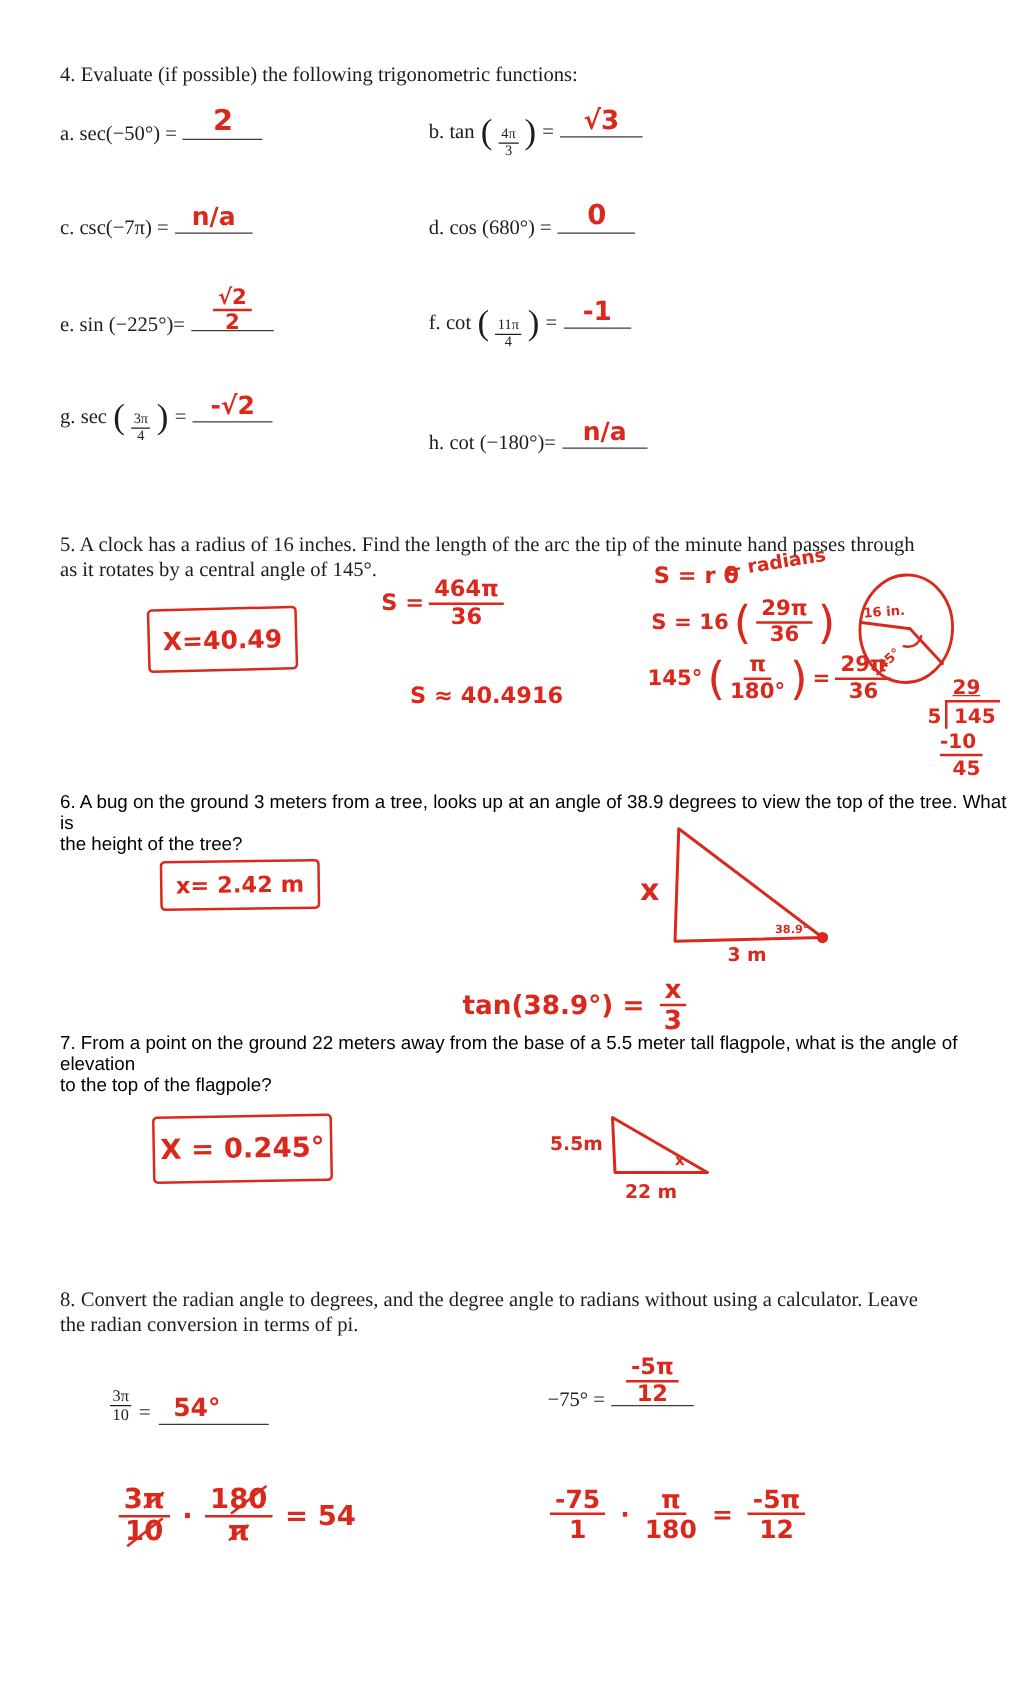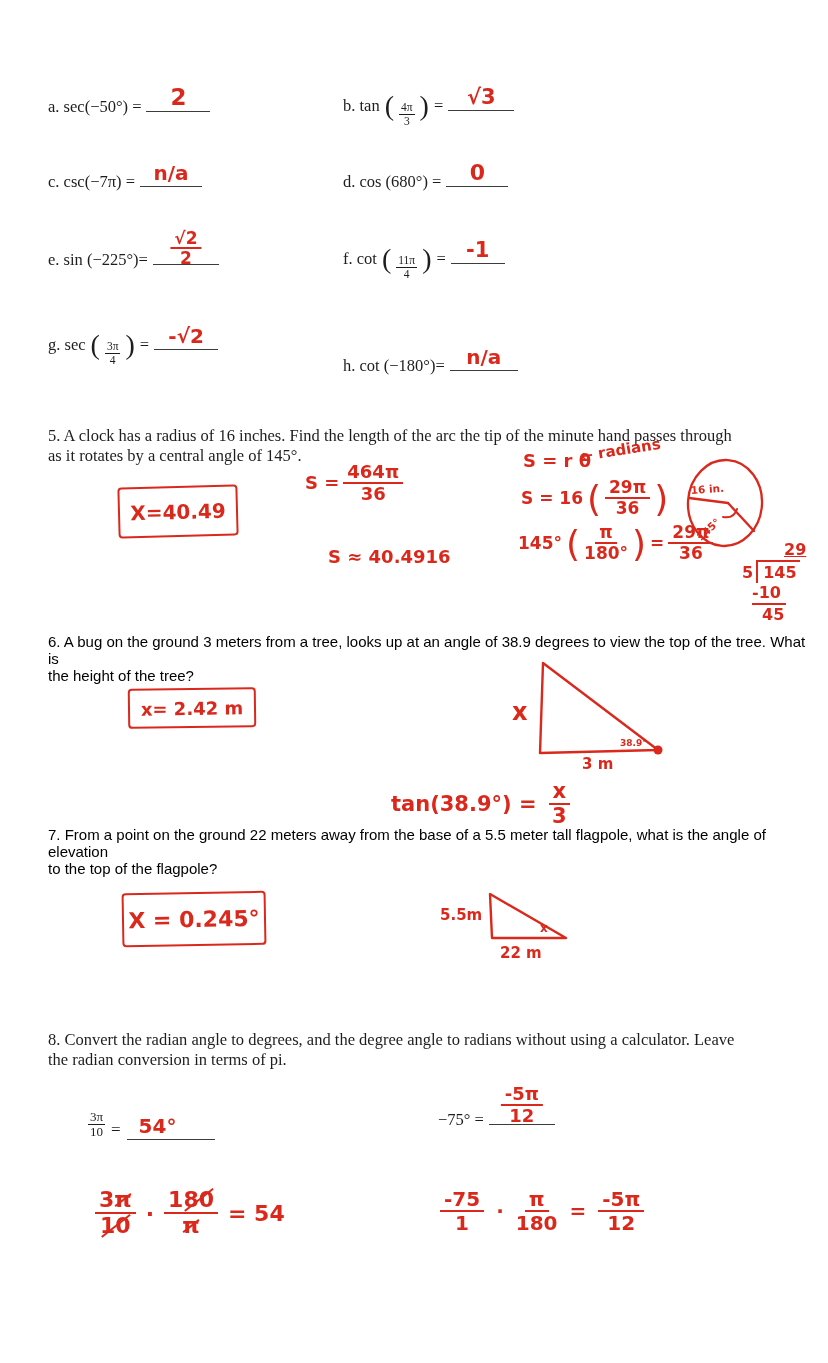--- a/index.html
+++ b/index.html
@@ -30,20 +30,21 @@
   .x::after{content:"";position:absolute;left:-8%;right:-8%;top:46%;border-top:2.4px solid #da291c;transform:rotate(-38deg);}
   
   .ldbr{display:inline-block;border-left:2.3px solid #da291c;border-top:2.3px solid #da291c;padding:1px 3px 0 5px;margin-left:3px;}
   svg text{font-family:"DejaVu Sans",sans-serif;font-weight:bold;fill:#da291c;}
 </style>
 </head>
 <body>
 
 <div class="page">
 
+  <div class="abs serif" style="left:48px;top:50px;">4.  Evaluate (if possible) the following trigonometric functions:</div>
 
   <div class="abs serif rowB" style="left:48px;top:97px;">
     <span>a. sec(−50°) =</span>
     <span class="blank" style="width:64px;">
       <span class="ans hw" style="font-size:23px;">2</span>
     </span>
   </div>
 
   <div class="abs serif rowB" style="left:343px;top:88px;">
     <span>b.  tan</span>
@@ -90,35 +91,35 @@
         <span class="num">11π</span>
         <span>4</span>
       </span>
     <span class="paren">)</span>
     <span>=</span>
     <span class="blank" style="width:54px;">
       <span class="ans hw" style="font-size:21px;">-1</span>
     </span>
   </div>
 
-  <div class="abs serif rowB" style="left:48px;top:327px;">
+  <div class="abs serif rowB" style="left:48px;top:316px;">
     <span>g. sec</span>
     <span class="paren">(</span>
     <span class="frac">
         <span class="num">3π</span>
         <span>4</span>
       </span>
     <span class="paren">)</span>
     <span>=</span>
     <span class="blank" style="width:64px;">
       <span class="ans hw" style="font-size:20px;">-√2</span>
     </span>
   </div>
 
-  <div class="abs serif rowB" style="left:343px;top:356px;text-align:center;">
+  <div class="abs serif rowB" style="left:343px;top:344px;text-align:center;">
     <span>h. cot (−180°)=</span>
     <span class="blank" style="width:68px;">
       <span class="ans hw" style="font-size:20px;">n/a</span>
     </span>
   </div>
 
   <div class="abs serif" style="left:48px;top:426px;width:760px;">
     <div>5.  A clock has a radius of 16 inches. Find the length of the arc the tip of the minute hand passes through</div>
     <div>as it rotates by a central angle of 145°.</div>
   </div>
@@ -168,21 +169,21 @@
       </span>
     <span class="hparen">)</span>
     <span>=</span>
     <span class="hfrac">
         <span class="num">29π</span>
         <span>36</span>
       </span>
   </div>
 
   <div class="abs hw" style="left:742px;top:540px;font-size:16px;line-height:1.25;">
-    <div style="margin-left:42px;text-decoration:underline;">29</div>
+    <div style="margin-left:20px;text-decoration:underline;">29</div>
     <div><span>5</span><span class="ldbr">145</span></div>
     <div style="margin-left:10px;border-bottom:2.2px solid #da291c;width:34px;">-10</div>
     <div style="margin-left:20px;">45</div>
   </div>
 
   <div class="abs sans" style="left:48px;top:633px;width:760px;">
     <div>6.  A bug on the ground 3 meters from a tree, looks up at an angle of 38.9 degrees to view the top of the tree. What is</div>
     <div>the height of the tree?</div>
   </div>
 
@@ -191,21 +192,21 @@
   </div>
 
   <svg class="abs" style="left:500px;top:650px;" width="175" height="130" viewBox="0 0 175 130">
     <path d="M43,13 L40,103 L158,100 Z" fill="none" stroke="#da291c" stroke-width="2.4" stroke-linejoin="round" stroke-linecap="round"></path>
     <circle cx="158" cy="100" r="4.5" fill="#da291c"></circle>
     <text x="12" y="70" font-size="24">x</text>
     <text x="82" y="119" font-size="15">3  m</text>
     <text x="120" y="96" font-size="9">38.9°</text>
   </svg>
 
-  <div class="abs hw rowC" style="left:370px;top:780px;font-size:21px;margin-left:21px;">
+  <div class="abs hw rowC" style="left:370px;top:780px;font-size:21px;">
     <span>tan(38.9°) =</span>
     <span class="hfrac" style="margin-left:8px;">
         <span class="num">x</span>
         <span>3</span>
       </span>
   </div>
 
   <div class="abs sans" style="left:48px;top:826px;width:760px;">
     <div>7.  From a point on the ground 22 meters away from the base of a 5.5 meter tall flagpole, what is the angle of elevation</div>
     <div>to the top of the flagpole?</div>

